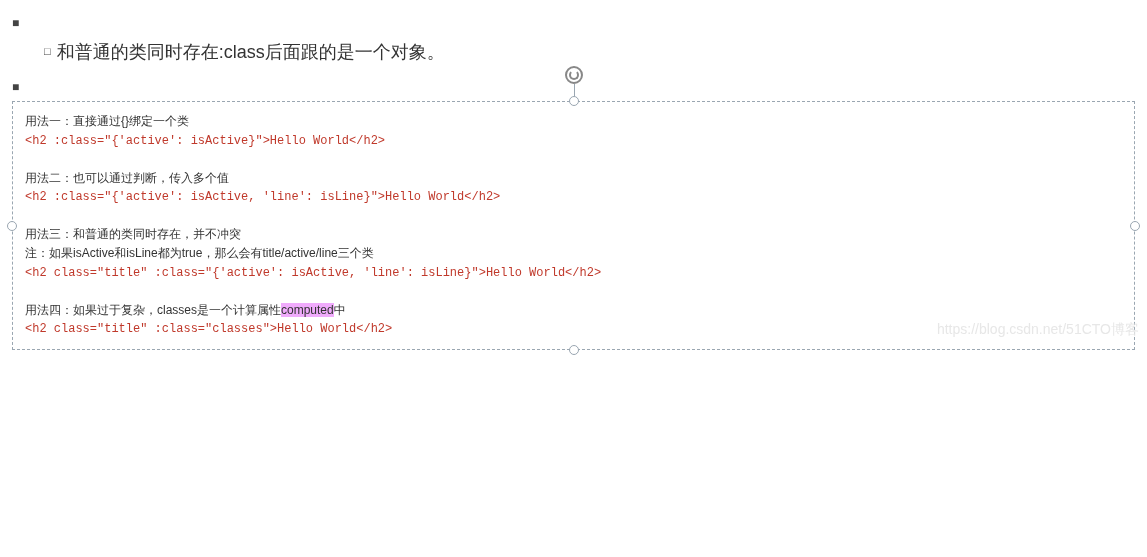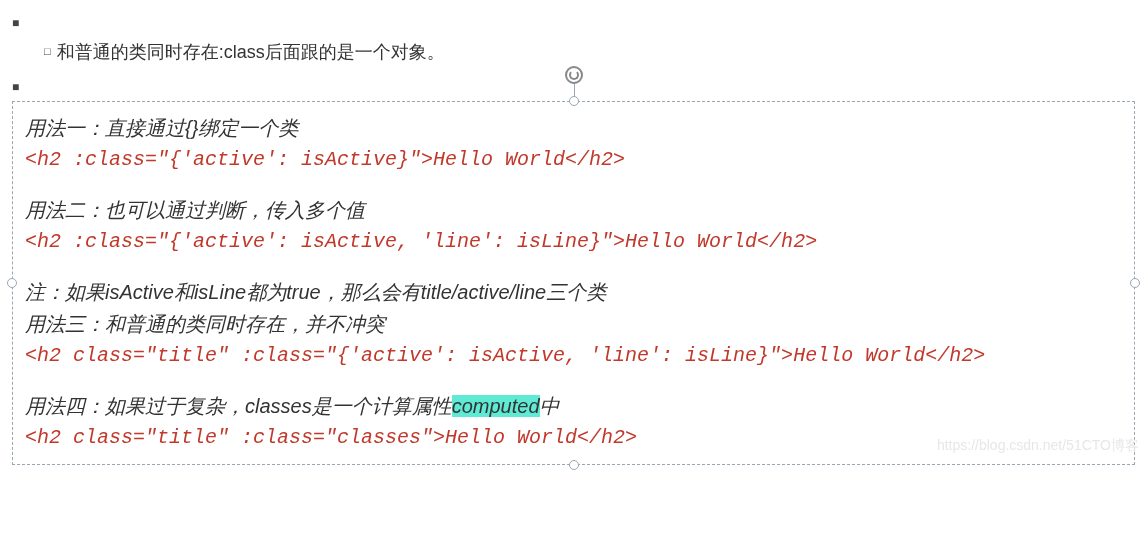--- a/index.html
+++ b/index.html
@@ -32,41 +32,40 @@
       margin-left: 32px;
     }
     .sub-bullet .bullet-marker {
       font-size: 11px;
     }
     .code-box {
       border: 1px dashed #9aa6b1;
       padding: 10px 12px;
       margin-top: 4px;
       font-family: Consolas, "Courier New", monospace;
-      font-size: 20px;
+      font-size: 12px;
       line-height: 1.6;
       position: relative;
       white-space: nowrap;
-      font-style: italic;
     }
     .code-block {
       margin-bottom: 18px;
     }
     .code-block:last-child {
       margin-bottom: 0;
     }
     .desc-line {
       color: #333;
       font-family: "Microsoft YaHei", "SimSun", sans-serif;
     }
     .code-line {
       color: #c0392b;
     }
     .hl {
-      background: #5eead4;
+      background: #f0abfc;
       margin-top: 8px;
     }
     .handle {
       position: absolute;
       width: 10px;
       height: 10px;
       background: #fff;
       border: 1px solid #9aa6b1;
       border-radius: 50%;
     }
@@ -141,22 +140,22 @@
     <div class="desc-line">用法一：直接通过{}绑定一个类</div>
     <div class="code-line">&lt;h2 :class="{'active': isActive}"&gt;Hello World&lt;/h2&gt;</div>
   </div>
 
   <div class="code-block">
     <div class="desc-line">用法二：也可以通过判断，传入多个值</div>
     <div class="code-line">&lt;h2 :class="{'active': isActive, 'line': isLine}"&gt;Hello World&lt;/h2&gt;</div>
   </div>
 
   <div class="code-block">
+    <div class="desc-line">用法三：和普通的类同时存在，并不冲突</div>
     <div class="desc-line">注：如果isActive和isLine都为true，那么会有title/active/line三个类</div>
-    <div class="desc-line">用法三：和普通的类同时存在，并不冲突</div>
     <div class="code-line">&lt;h2 class="title" :class="{'active': isActive, 'line': isLine}"&gt;Hello World&lt;/h2&gt;</div>
   </div>
 
   <div class="code-block">
     <div class="desc-line">
       <span>用法四：如果过于复杂，classes是一个计算属性</span><span class="hl">computed</span><span>中</span>
     </div>
     <div class="code-line">&lt;h2 class="title" :class="classes"&gt;Hello World&lt;/h2&gt;</div>
   </div>
 </div>

